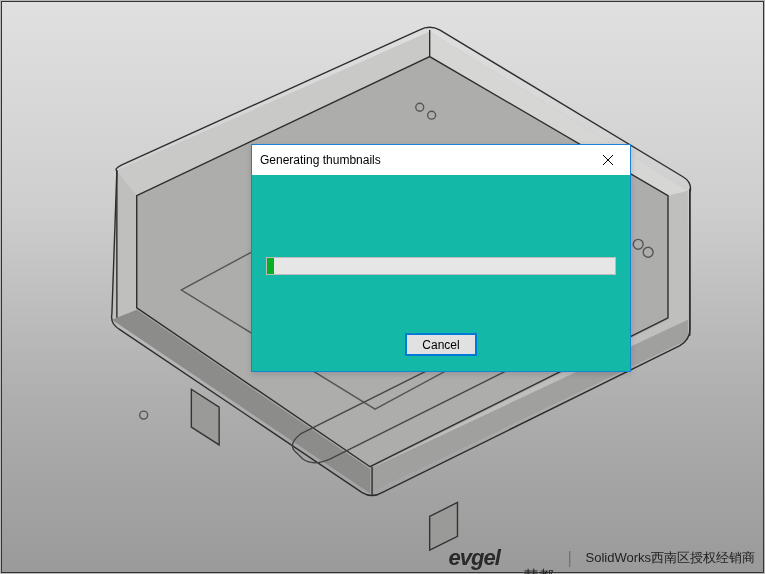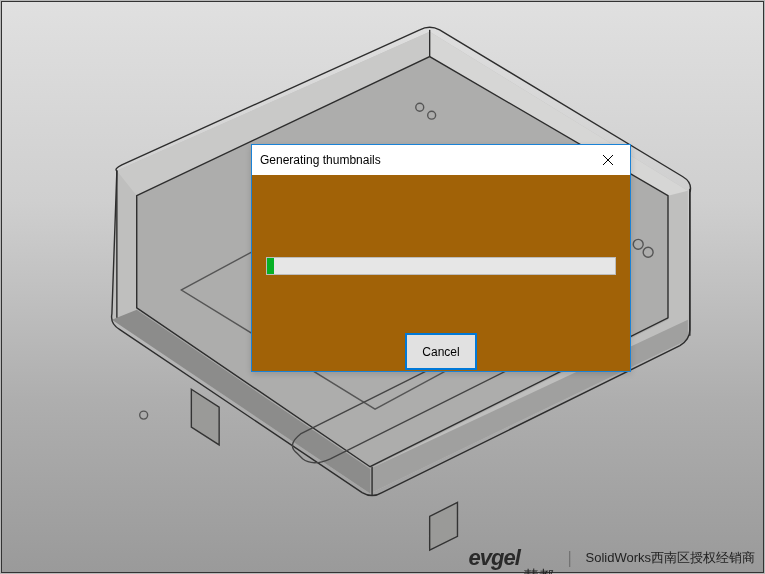--- a/index.html
+++ b/index.html
@@ -14,21 +14,21 @@
     border: 1px solid #333;
     overflow: hidden;
   }
   .viewport svg { width: 100%; height: 100%; display: block; }
 
   
   .dialog {
     position: absolute;
     left: 251px; top: 144px;
     width: 380px; height: 228px;
-    background: #a16207;
+    background: #14b8a6;
     border: 1px solid #1a82d6;
     box-shadow: 0 2px 6px rgba(0,0,0,0.15);
   }
   .titlebar {
     position: relative;
     height: 30px;
     background: #ffffff;
     display: flex;
     align-items: center;
     padding: 0 8px 0 8px;
@@ -55,21 +55,21 @@
   .progress-fill {
     height: 100%;
     background: #06b025;
   }
 
   .cancel-btn {
     position: absolute;
     left: 50%;
     transform: translateX(-50%);
     top: 188px;
-    width: 72px; height: 37px;
+    width: 72px; height: 23px;
     background: #e1e1e1;
     border: 2px solid #0078d7;
     font-size: 12px;
     color: #000;
     display: flex;
     align-items: center; justify-content: center;
     cursor: pointer;
   }
 
   
@@ -82,21 +82,21 @@
     color: #222;
     font-size: 14px;
   }
   .footer .brand {
     font-family: Arial, sans-serif;
     font-weight: 900;
     font-style: italic;
     font-size: 22px;
     letter-spacing: -1px;
     color: #2a2a2a;
-    margin-right: 4px;
+    margin-right: 24px;
   }
   .footer .sep { margin: 0 8px; color: #666; font-size: 16px; }
   .footer .cn1 { font-size: 15px; margin-top: 36px; }
   .footer .cn2 { font-size: 13px; }
 </style>
 </head>
 <body>
 
 <div class="viewport">
 

